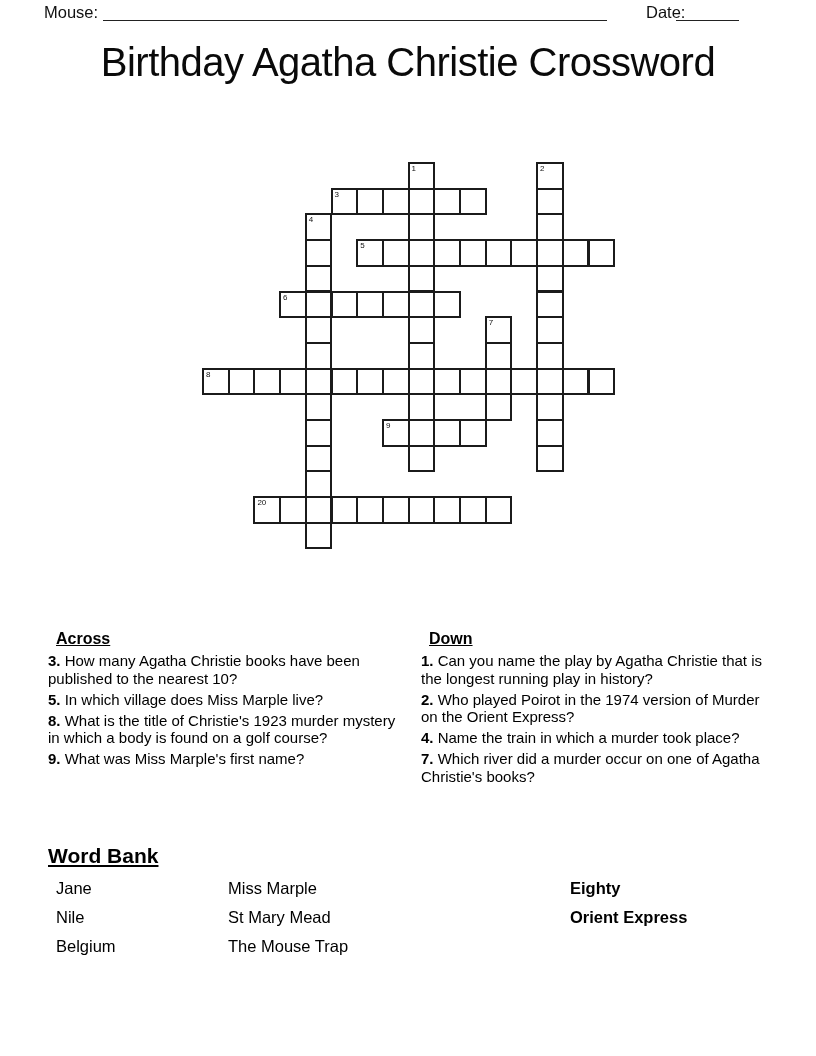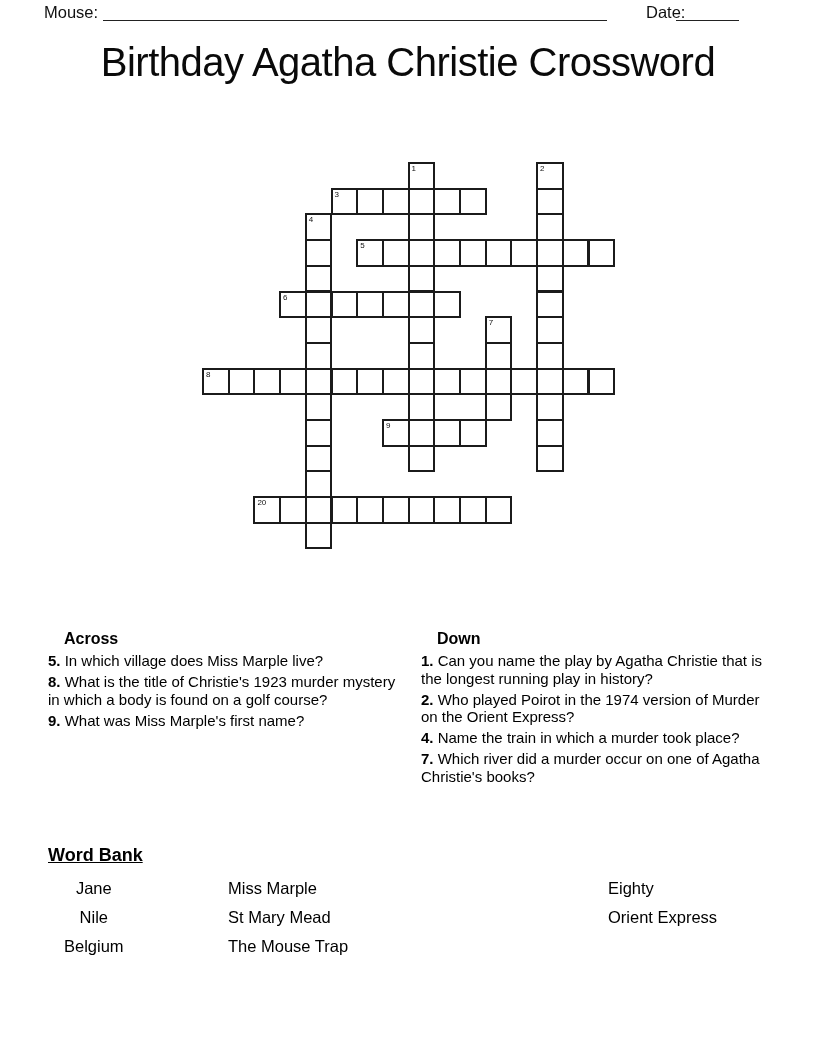--- a/index.html
+++ b/index.html
@@ -32,30 +32,30 @@
   }
   .cellnum{
     position:absolute;top:0px;left:2px;font-size:8px;line-height:9px;color:#111;
   }
 
   
   .clue-col{position:absolute;top:630px;}
   #across-col{left:48px;width:354px;}
   #down-col{left:421px;width:352px;}
   .clue-heading{
-    font-size:16px;font-weight:bold;
-    margin:0 0 4px 16px;line-height:18px;
+    font-size:16px;font-weight:bold;text-decoration:underline;
+    margin:0 0 4px 8px;line-height:18px;
   }
   .clue{font-size:15px;line-height:17.5px;margin:0 0 3.5px 0;}
   .cluenum{font-weight:bold;}
 
   
   #wordbank{position:absolute;left:48px;top:846px;width:740px;height:120px;}
   .wb-heading{
-    font-size:18px;font-weight:bold;text-decoration:underline;
+    font-size:21px;font-weight:bold;text-decoration:underline;
     margin:0;line-height:19px;
   }
   .wb-col{position:absolute;top:28px;}
   .wb-item{font-size:16.5px;line-height:28.8px;white-space:nowrap;}
 </style>
 </head>
 <body>
 
 <div class="page">
 
@@ -169,47 +169,48 @@
       <div class="cell" style="left: 179.9px; top: 334.1px;"></div>
       <div class="cell" style="left: 205.6px; top: 334.1px;"></div>
       <div class="cell" style="left: 231.3px; top: 334.1px;"></div>
       <div class="cell" style="left: 257px; top: 334.1px;"></div>
       <div class="cell" style="left: 282.7px; top: 334.1px;"></div>
     </div>
 
   <div class="clue-col" id="across-col">
     <h2 class="clue-heading">Across</h2>
     <div id="across-list">
+        <div class="clue"><span class="cluenum">3.</span> How many Agatha Christie books have been published to the nearest 10?</div>
         <div class="clue"><span class="cluenum">5.</span> In which village does Miss Marple live?</div>
         <div class="clue"><span class="cluenum">8.</span> What is the title of Christie's 1923 murder mystery in which a body is found on a golf course?</div>
         <div class="clue"><span class="cluenum">9.</span> What was Miss Marple's first name?</div>
       </div>
   </div>
 
   <div class="clue-col" id="down-col">
     <h2 class="clue-heading">Down</h2>
     <div id="down-list">
         <div class="clue"><span class="cluenum">1.</span> Can you name the play by Agatha Christie that is the longest running play in history?</div>
         <div class="clue"><span class="cluenum">2.</span> Who played Poirot in the 1974 version of Murder on the Orient Express?</div>
         <div class="clue"><span class="cluenum">4.</span> Name the train in which a murder took place?</div>
         <div class="clue"><span class="cluenum">7.</span> Which river did a murder occur on one of Agatha Christie's books?</div>
       </div>
   </div>
 
   <div id="wordbank">
     <h2 class="wb-heading">Word Bank</h2>
-  <div class="wb-col" style="left: 16px; text-align: center;">
+  <div class="wb-col" style="left: 8px;">
         <div class="wb-item">Jane</div>
         <div class="wb-item">Nile</div>
         <div class="wb-item">Belgium</div>
       </div>
       <div class="wb-col" style="left: 180px;">
         <div class="wb-item">Miss Marple</div>
         <div class="wb-item">St Mary Mead</div>
         <div class="wb-item">The Mouse Trap</div>
       </div>
-      <div class="wb-col" style="left: 560px;">
+      <div class="wb-col" style="left: 522px; font-weight: bold;">
         <div class="wb-item">Eighty</div>
         <div class="wb-item">Orient Express</div>
       </div>
     </div>
 
 </div>
 
 </body></html>

